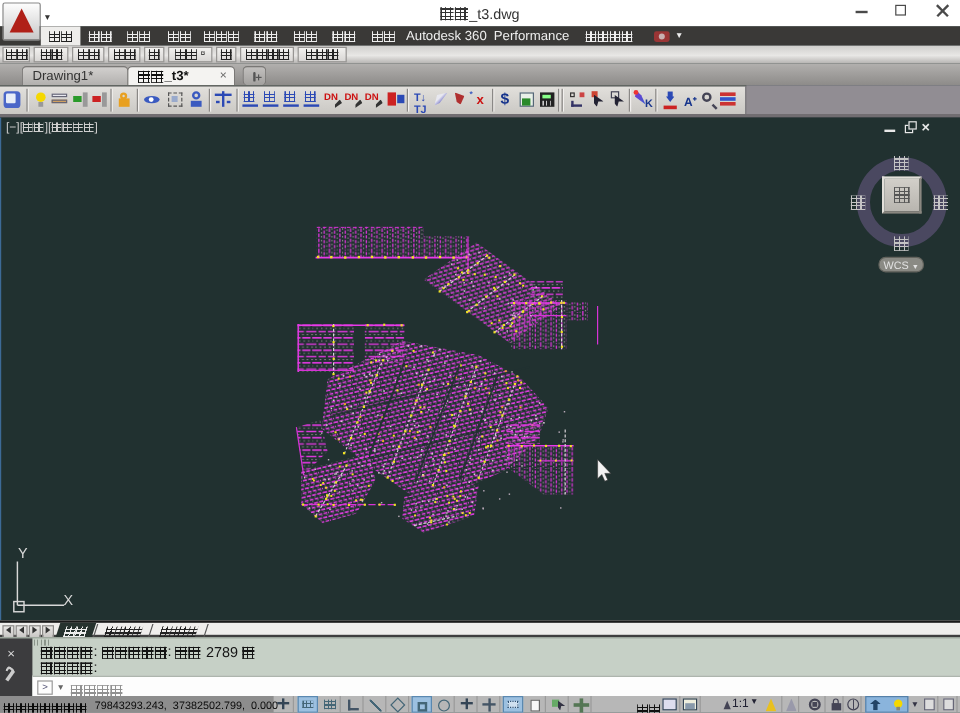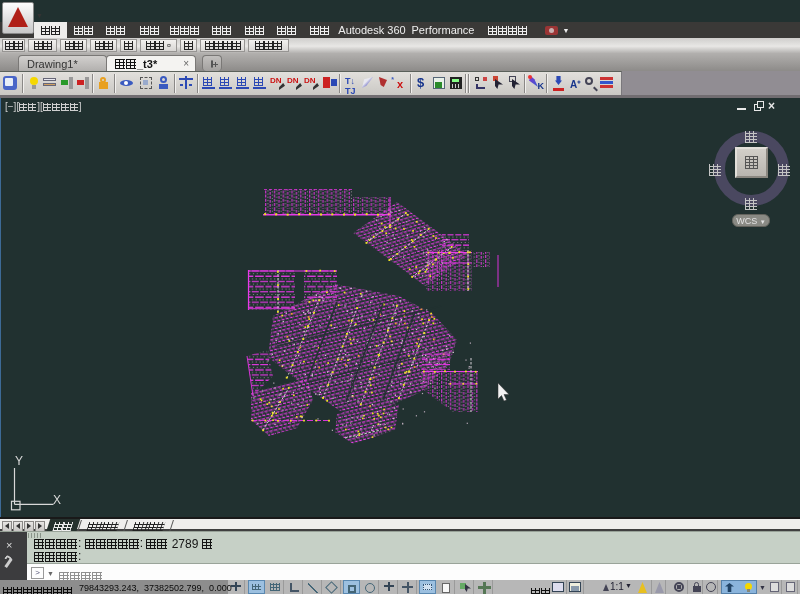--- a/index.html
+++ b/index.html
@@ -36,20 +36,29 @@
 .ltab{position:absolute;top:0;height:14px;display:flex;align-items:center;padding:0 6px;color:#222;transform:skewX(-18deg)}
 .cmdwin{position:absolute;left:0;top:531px;width:800px;height:49px;background:#c6d0c6;border-top:1px solid #98a298}
 .cmdrail{position:absolute;left:0;top:0;width:27px;height:49px;background:#3c3c3e;color:#ddd}
 .cmdline{position:absolute;left:34px;color:#141414;font-size:12px;white-space:nowrap}
 .cmdinput{position:absolute;left:27px;top:31px;width:773px;height:18px;background:#fdfdfd;border-top:1px solid #9aa49a}
 .statusbar{position:absolute;left:0;top:580px;width:800px;height:14px;background:#b7b7b7}
 .si{position:absolute;top:0;height:14px;border-right:1px solid #9a9a9a}
 </style></head><body>
 <div id="page">
 
+<div class="titlebar">
+ <div class="title"><i class="cj" style="width:11px;height:11px;color:#333;margin-right:1px"></i><i class="cj" style="width:11px;height:11px;color:#333;margin-right:1px"></i><span style="vertical-align:middle">_t3.dwg</span></div>
+ <div style="position:absolute;left:713px;top:9px;width:10px;height:2px;background:#4a4a4a"></div>
+ <div style="position:absolute;left:746px;top:4px;width:9px;height:9px;border:1px solid #4a4a4a"></div>
+ <div style="position:absolute;left:780px;top:4px;width:11px;height:11px">
+  <div style="position:absolute;left:-1px;top:4px;width:13px;height:1.5px;background:#4a4a4a;transform:rotate(45deg)"></div>
+  <div style="position:absolute;left:-1px;top:4px;width:13px;height:1.5px;background:#4a4a4a;transform:rotate(-45deg)"></div>
+ </div>
+</div>
 <div class="logo">
       <div class="logoA"></div>
     </div>
     <div style="position:absolute;left:36px;top:12px;font-size:7px;color:#333;z-index:6">▼</div>
 
 <div class="tabsrow">
  <div class="rtab sel" style="left:34px;width:33px">
         <i class="cj" style="width:9px;height:9px;color:#222;margin-right:1px"></i>
         <i class="cj" style="width:9px;height:9px;color:#222;margin-right:1px"></i>
       </div>

